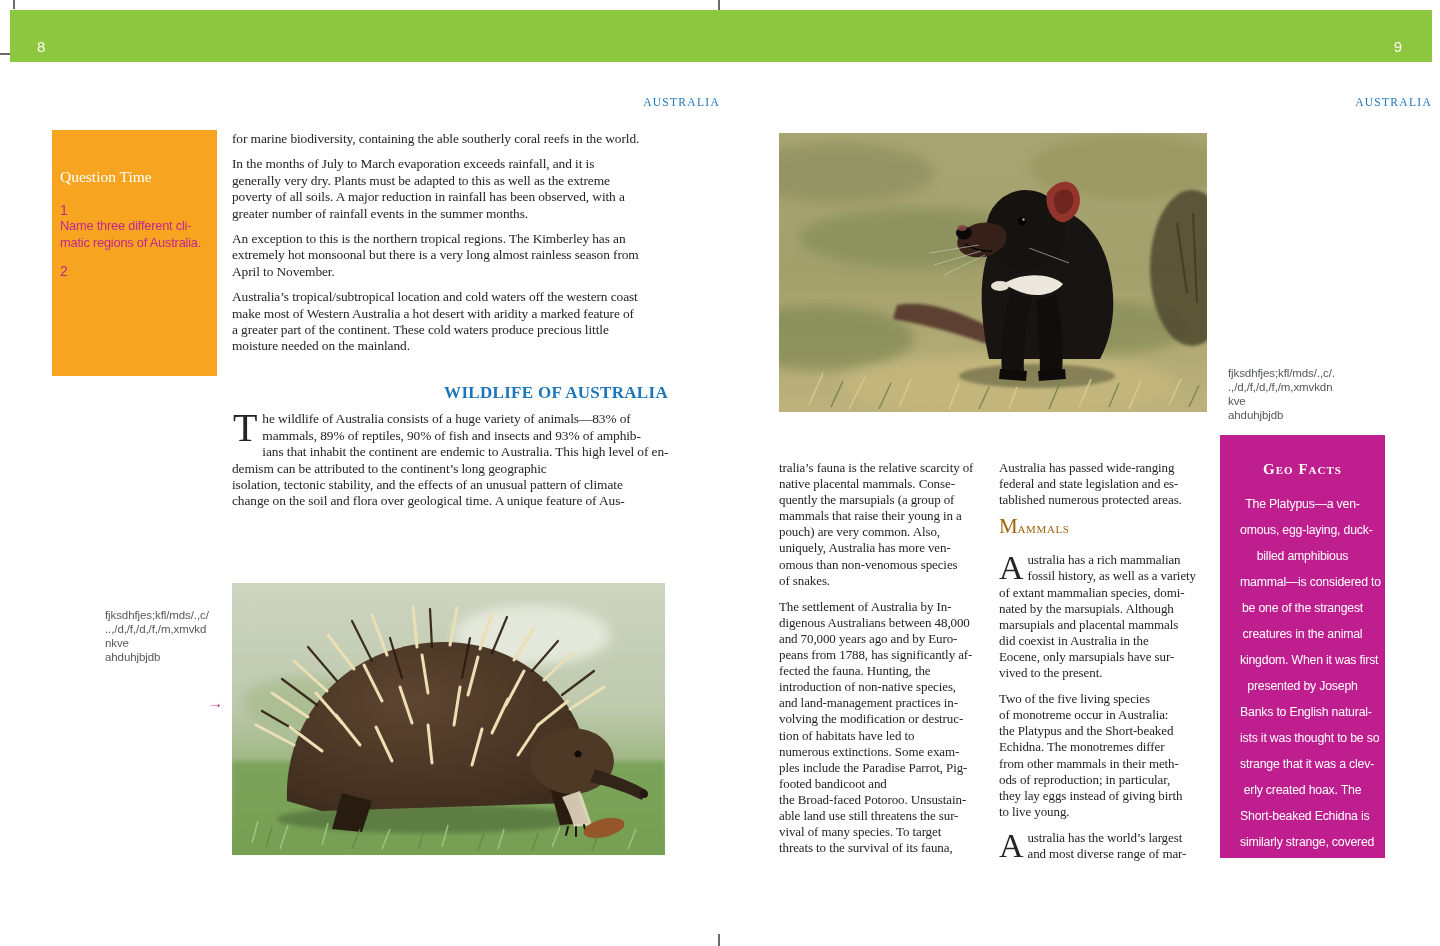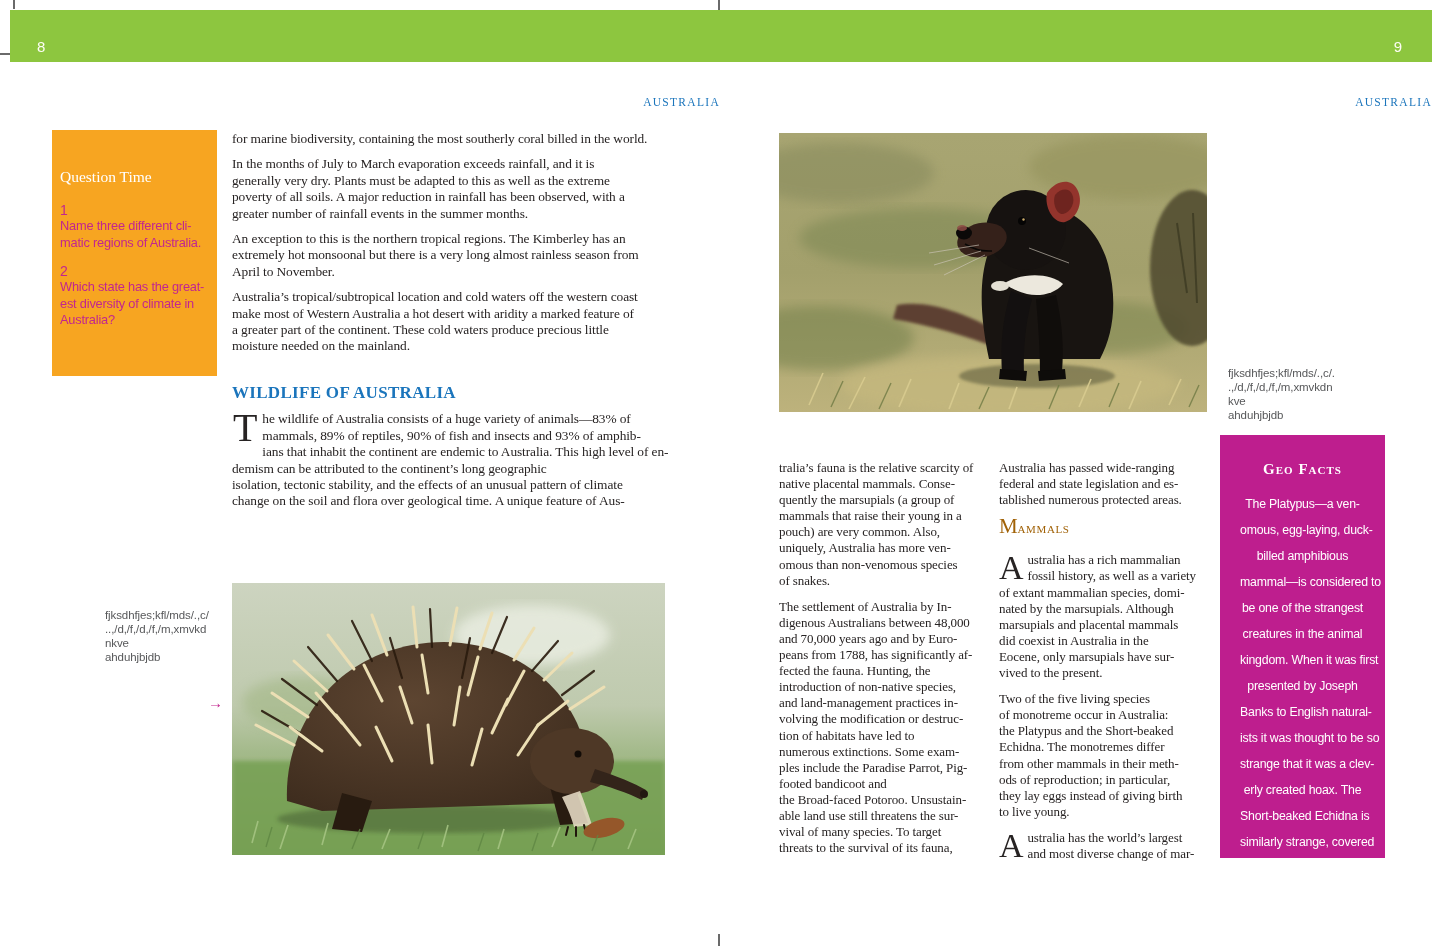--- a/index.html
+++ b/index.html
@@ -18,21 +18,21 @@
   .qbox{position:absolute;left:52px;top:130px;width:165px;height:246px;background:#F7A521;
         text-align:left;box-sizing:border-box;padding:38px 8px 0;}
   .qbox .title{color:#fff;font-size:15.5px;margin-bottom:16px;}
   .qnum{color:#C2268F;font-family:"Liberation Sans",sans-serif;font-size:14px;margin-top:12px;}
   .qtext{color:#C2268F;font-family:"Liberation Sans",sans-serif;font-size:12.8px;
          line-height:16.5px;letter-spacing:-0.2px;white-space:pre;}
   
   .main-col{position:absolute;left:232px;top:131px;width:436px;font-size:13.4px;
             line-height:16.4px;letter-spacing:-0.1px;}
   .main-col p{margin:0 0 9px;white-space:pre;}
-  .wild-head{text-align:left;color:#1B75BC;font-weight:bold;font-size:17px;
+  .wild-head{text-align:right;color:#1B75BC;font-weight:bold;font-size:17px;
              letter-spacing:0.3px;margin:30px 0 10px;}
   .dropcap-para{white-space:pre;margin:0;}
   .cap-big{float:left;font-size:40px;line-height:30px;height:31px;padding:2px 5px 0 1px;}
   
   .caption{position:absolute;font-family:"Liberation Sans",sans-serif;color:#57585a;
            font-size:11.5px;line-height:14.3px;letter-spacing:-0.1px;white-space:pre;}
   .cap-left{left:105px;top:579px;width:118px;}
   .cap-right{left:1228px;top:337px;width:125px;}
   .arrow{color:#C2268F;font-size:15px;font-weight:bold;margin-top:3px;}
   .cap-left .arrow{text-align:right;}
@@ -74,27 +74,24 @@
 
   <div class="running-head rh-left">AUSTRALIA</div>
   <div class="running-head rh-right">AUSTRALIA</div>
 
   <div class="qbox">
     <div class="title">Question Time</div>
     <div class="qnum">1</div>
     <div class="qtext">Name three different cli-
 matic regions of Australia.</div>
     <div class="qnum">2</div>
-    <div class="qtext">Which state has the great-
-est diversity of climate in
-Australia?</div>
   </div>
 
   <div class="main-col">
-    <p>for marine biodiversity, containing the most southerly coral billed in the world.</p>
+    <p>for marine biodiversity, containing the able southerly coral reefs in the world.</p>
     <p>In the months of July to March evaporation exceeds rainfall, and it is
 generally very dry. Plants must be adapted to this as well as the extreme
 poverty of all soils. A major reduction in rainfall has been observed, with a
 greater number of rainfall events in the summer months.</p>
     <p>An exception to this is the northern tropical regions. The Kimberley has an
 extremely hot monsoonal but there is a very long almost rainless season from
 April to November.</p>
     <p>Australia’s tropical/subtropical location and cold waters off the western coast
 make most of Western Australia a hot desert with aridity a marked feature of
 a greater part of the continent. These cold waters produce precious little
@@ -334,21 +331,21 @@
 vived to the present.</span></p>
     <p>Two of the five living species
 of monotreme occur in Australia:
 the Platypus and the Short-beaked
 Echidna. The monotremes differ
 from other mammals in their meth-
 ods of reproduction; in particular,
 they lay eggs instead of giving birth
 to live young.</p>
     <p class="dropcap-para"><span class="capA">A</span><span>ustralia has the world’s largest
-and most diverse change of mar-</span></p>
+and most diverse range of mar-</span></p>
   </div>
 
   <div class="geobox">
     <div class="title">Geo Facts</div>
     <div class="body">The Platypus—a ven-
 omous, egg-laying, duck-
 billed amphibious
 mammal—is considered to
 be one of the strangest
 creatures in the animal

